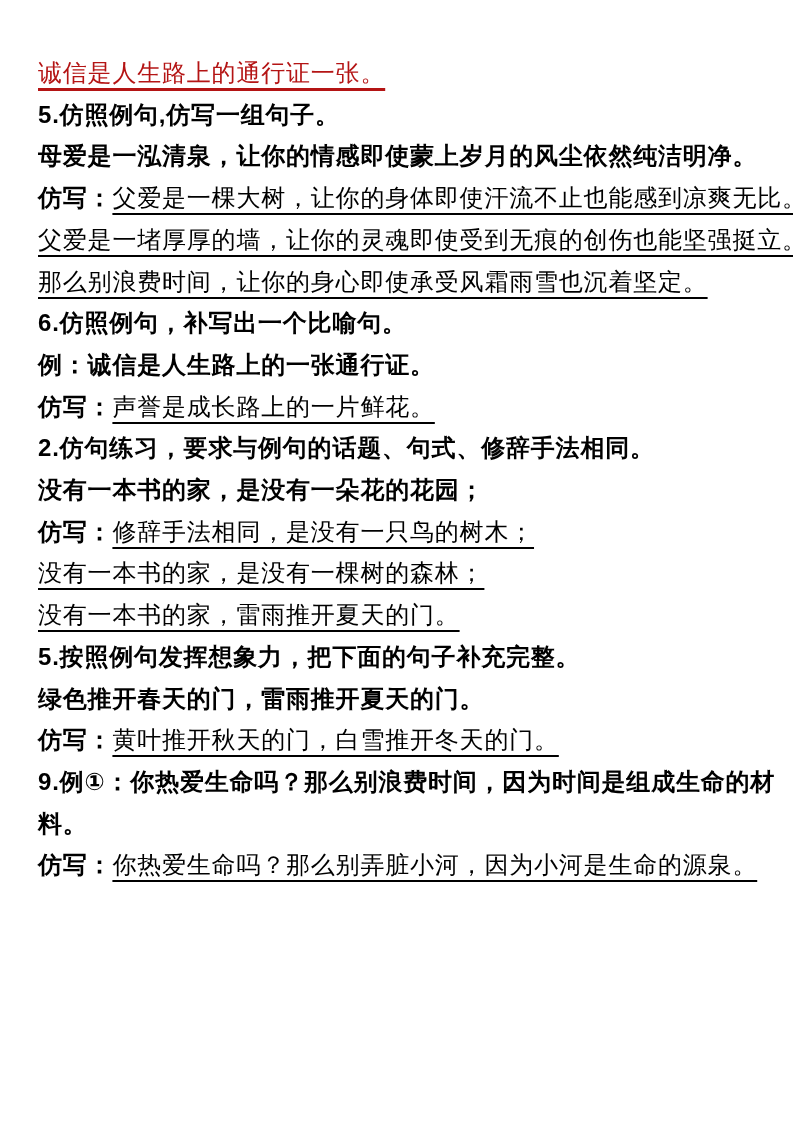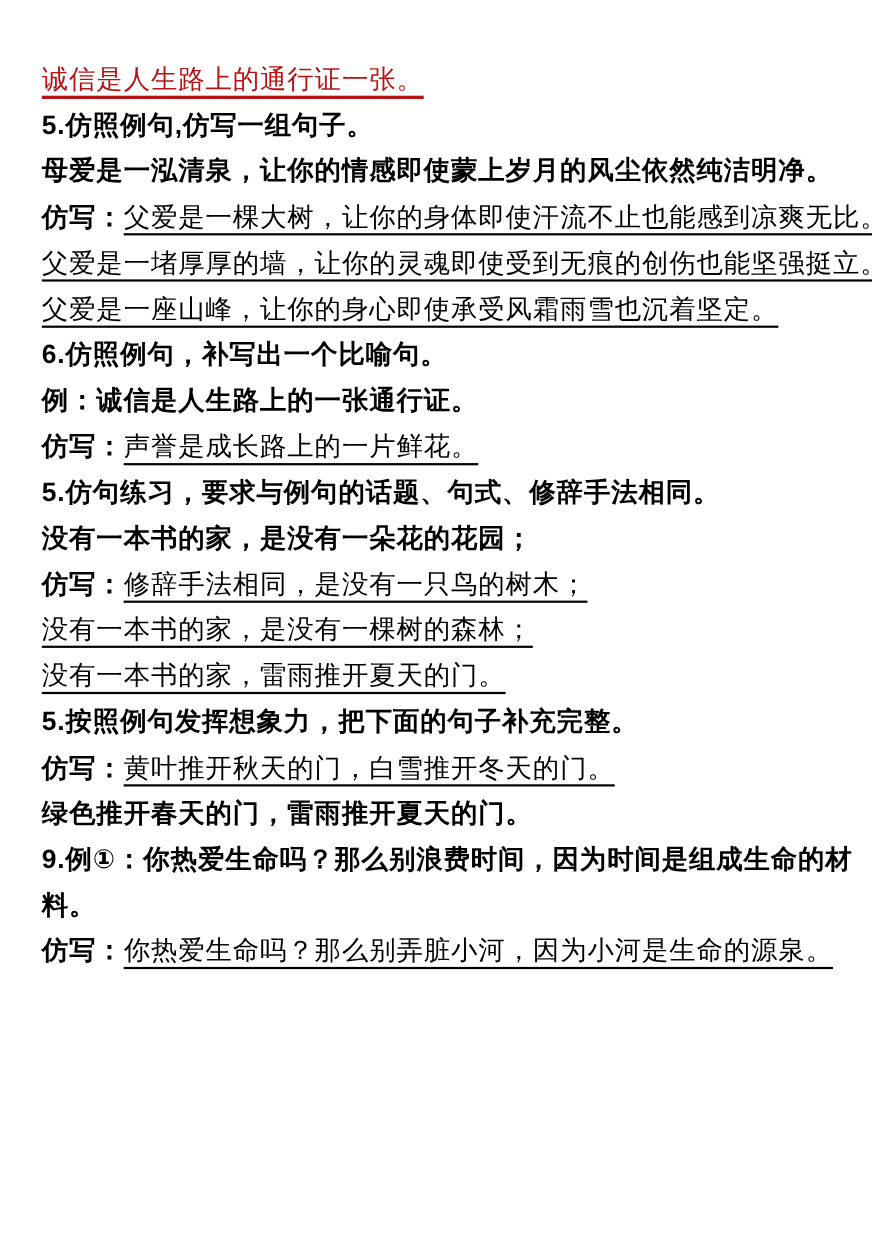--- a/index.html
+++ b/index.html
@@ -50,29 +50,29 @@
 </head>
 <body>
 
 <div class="page">
   <div id="lines">
       <div class="line"><span class="seg red-underline">诚信是人生路上的通行证一张。</span></div>
       <div class="line"><span class="seg bold">5.仿照例句,仿写一组句子。</span></div>
       <div class="line"><span class="seg bold">母爱是一泓清泉，让你的情感即使蒙上岁月的风尘依然纯洁明净。</span></div>
       <div class="line"><span class="seg bold-label">仿写：</span><span class="seg underline">父爱是一棵大树，让你的身体即使汗流不止也能感到凉爽无比。</span></div>
       <div class="line"><span class="seg underline">父爱是一堵厚厚的墙，让你的灵魂即使受到无痕的创伤也能坚强挺立。</span></div>
-      <div class="line"><span class="seg underline">父爱是一座山峰，让你的身心即使承受风霜雨雪也沉着坚定。</span></div>
+      <div class="line"><span class="seg underline">那么别浪费时间，让你的身心即使承受风霜雨雪也沉着坚定。</span></div>
       <div class="line"><span class="seg bold">6.仿照例句，补写出一个比喻句。</span></div>
       <div class="line"><span class="seg bold">例：诚信是人生路上的一张通行证。</span></div>
       <div class="line"><span class="seg bold-label">仿写：</span><span class="seg underline">声誉是成长路上的一片鲜花。</span></div>
-      <div class="line"><span class="seg bold">5.仿句练习，要求与例句的话题、句式、修辞手法相同。</span></div>
+      <div class="line"><span class="seg bold">2.仿句练习，要求与例句的话题、句式、修辞手法相同。</span></div>
       <div class="line"><span class="seg bold">没有一本书的家，是没有一朵花的花园；</span></div>
       <div class="line"><span class="seg bold-label">仿写：</span><span class="seg underline">修辞手法相同，是没有一只鸟的树木；</span></div>
       <div class="line"><span class="seg underline">没有一本书的家，是没有一棵树的森林；</span></div>
       <div class="line"><span class="seg underline">没有一本书的家，雷雨推开夏天的门。</span></div>
       <div class="line"><span class="seg bold">5.按照例句发挥想象力，把下面的句子补充完整。</span></div>
+      <div class="line"><span class="seg bold">绿色推开春天的门，雷雨推开夏天的门。</span></div>
       <div class="line"><span class="seg bold-label">仿写：</span><span class="seg underline">黄叶推开秋天的门，白雪推开冬天的门。</span></div>
-      <div class="line"><span class="seg bold">绿色推开春天的门，雷雨推开夏天的门。</span></div>
       <div class="line"><span class="seg bold">9.例①：你热爱生命吗？那么别浪费时间，因为时间是组成生命的材</span></div>
       <div class="line"><span class="seg bold">料。</span></div>
       <div class="line"><span class="seg bold-label">仿写：</span><span class="seg underline">你热爱生命吗？那么别弄脏小河，因为小河是生命的源泉。</span></div>
     </div>
 </div>
 
 </body></html>

